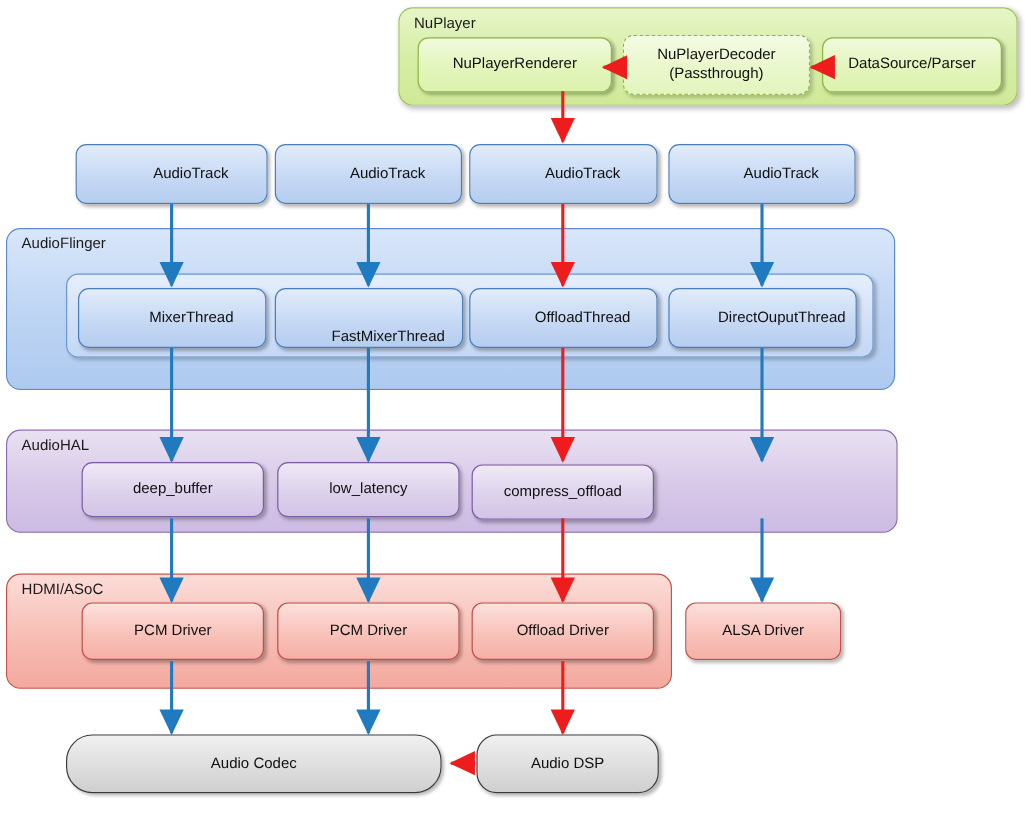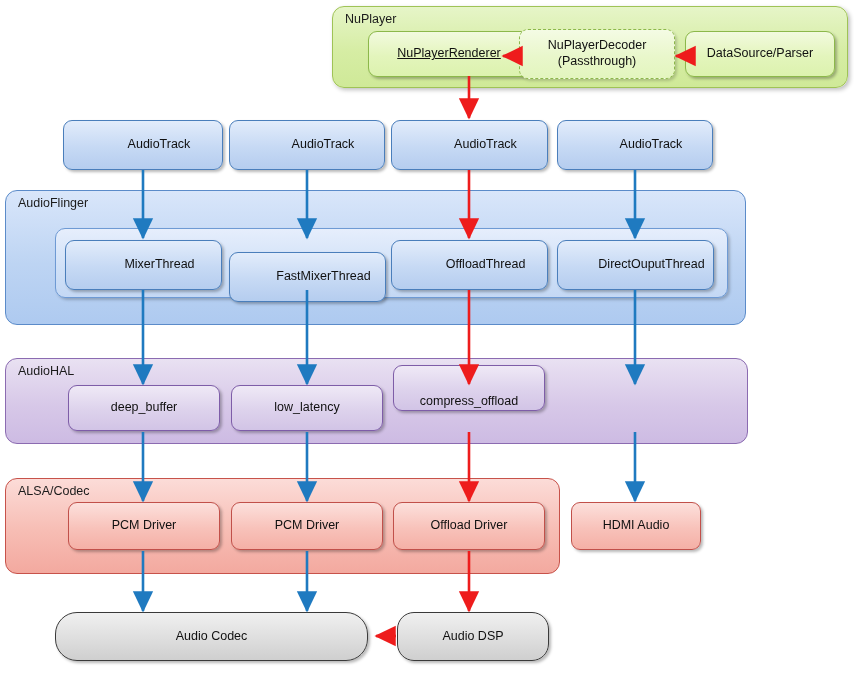--- a/index.html
+++ b/index.html
@@ -200,21 +200,21 @@
 
     <g>
       <line x1="396" y1="636" x2="376" y2="636" stroke="#ee1c1c" stroke-width="2.6" marker-end="url(#ah-red)"></line>
     </g>
   </svg>
 
   <div class="group g-green" style="left:332px; top:6px; width:516px; height:82px;">
     <span class="group-label">NuPlayer</span>
   </div>
 
-  <div class="node n-green" style="left:368px; top:31px; width:162px; height:46px;text-decoration:underline;">
+  <div class="node n-green" style="left:348px; top:31px; width:162px; height:46px;">
     <span>NuPlayerRenderer</span>
   </div>
 
   <div class="node n-green-dashed" style="left:519px; top:29px; width:156px; height:50px; flex-direction:column;">
     <span>NuPlayerDecoder</span>
     <span>(Passthrough)</span>
   </div>
 
   <div class="node n-green" style="left:685px; top:31px; width:150px; height:46px;">
     <span>DataSource/Parser</span>
@@ -235,59 +235,59 @@
 
   <div class="group g-blue" style="left:5px; top:190px; width:741px; height:135px;">
     <span class="group-label">AudioFlinger</span>
   </div>
 
   <div class="inner-pane pane-blue" style="left:55px; top:228px; width:673px; height:70px;"></div>
 
   <div class="node n-blue" style="left:65px; top:240px; width:157px; height:50px;">
     <span>MixerThread</span>
   </div>
-  <div class="node n-blue" style="left:229px; top:252px; width:157px; height:50px;">
+  <div class="node n-blue" style="left:229px; top:240px; width:157px; height:50px;align-items:flex-end;">
     <span>FastMixerThread</span>
   </div>
   <div class="node n-blue" style="left:391px; top:240px; width:157px; height:50px;">
     <span>OffloadThread</span>
   </div>
   <div class="node n-blue" style="left:557px; top:240px; width:157px; height:50px;">
     <span>DirectOuputThread</span>
   </div>
 
   <div class="group g-purple" style="left:5px; top:358px; width:743px; height:86px;">
     <span class="group-label">AudioHAL</span>
   </div>
 
   <div class="node n-purple" style="left:68px; top:385px; width:152px; height:46px;">
     <span>deep_buffer</span>
   </div>
   <div class="node n-purple" style="left:231px; top:385px; width:152px; height:46px;">
     <span>low_latency</span>
   </div>
-  <div class="node n-purple" style="left:393px; top:365px; width:152px; height:46px;align-items:flex-end;">
+  <div class="node n-purple" style="left:393px; top:387px; width:152px; height:46px;">
     <span>compress_offload</span>
   </div>
 
   <div class="group g-pink" style="left:5px; top:478px; width:555px; height:96px;">
-    <span class="group-label">ALSA/Codec</span>
+    <span class="group-label">HDMI/ASoC</span>
   </div>
 
   <div class="node n-pink" style="left:68px; top:502px; width:152px; height:48px;">
     <span>PCM Driver</span>
   </div>
   <div class="node n-pink" style="left:231px; top:502px; width:152px; height:48px;">
     <span>PCM Driver</span>
   </div>
   <div class="node n-pink" style="left:393px; top:502px; width:152px; height:48px;">
     <span>Offload Driver</span>
   </div>
   <div class="node n-pink" style="left:571px; top:502px; width:130px; height:48px;">
-    <span>HDMI Audio</span>
+    <span>ALSA Driver</span>
   </div>
 
   <div class="node n-gray" style="left:55px; top:612px; width:313px; height:49px;border-radius:22px;">
     <span>Audio Codec</span>
   </div>
   <div class="node n-gray" style="left:397px; top:612px; width:152px; height:49px;border-radius:17px;">
     <span>Audio DSP</span>
   </div>
 
 </div>

